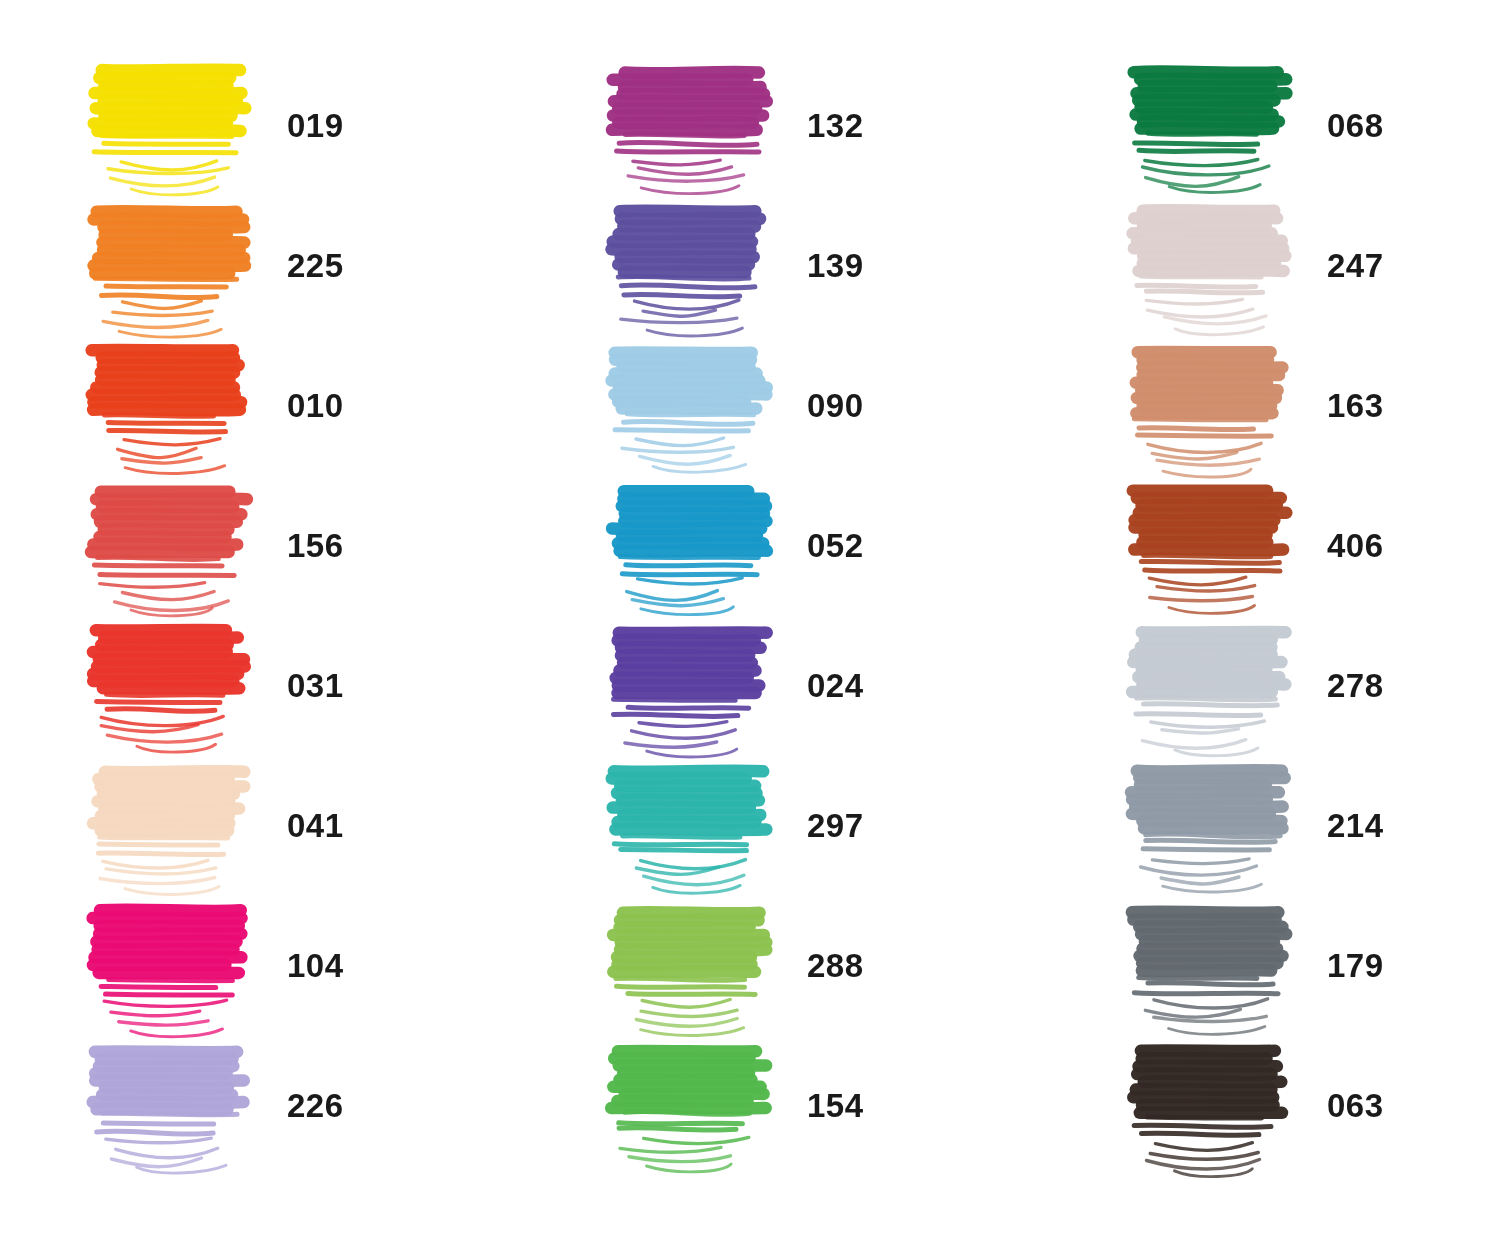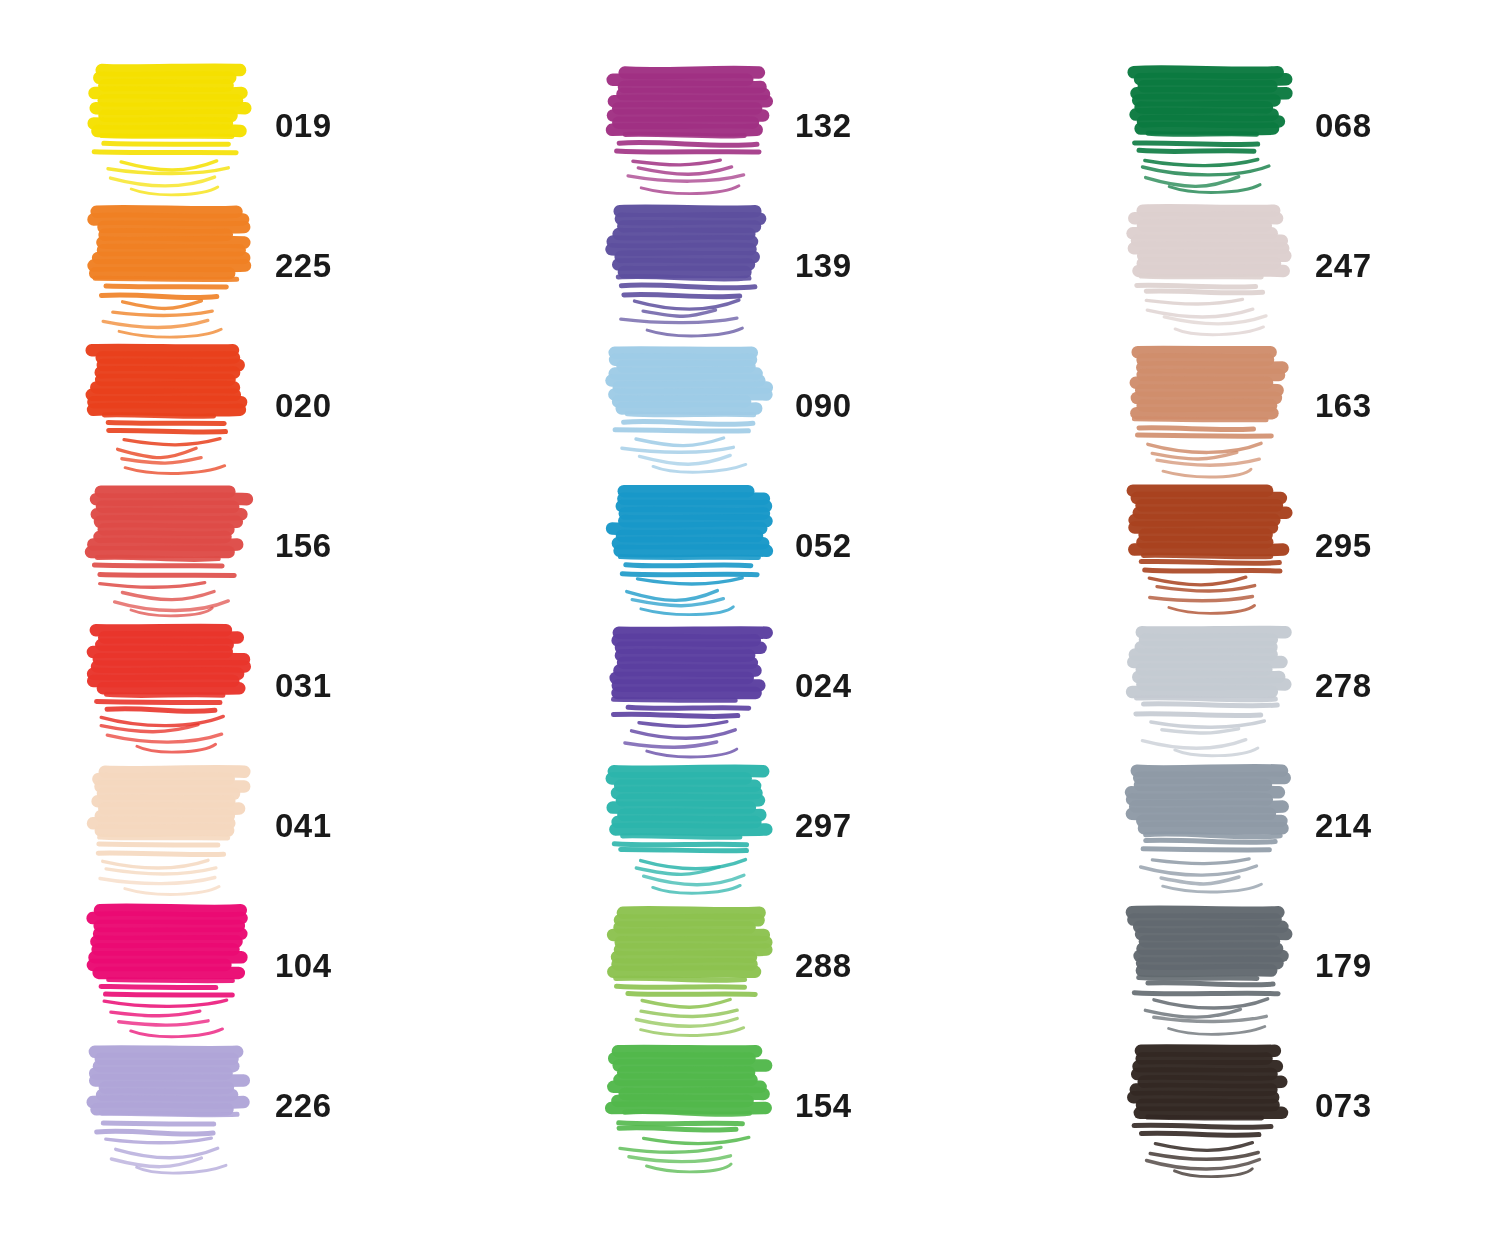--- a/index.html
+++ b/index.html
@@ -51,21 +51,21 @@
   }
 
   .swatch-art svg {
     display: block;
     width: 165px;
     height: 118px;
     overflow: visible;
   }
 
   .swatch-label {
-    margin-left: 25px;
+    margin-left: 37px;
     font-family: "Liberation Sans", sans-serif;
     font-size: 33px;
     font-weight: bold;
     letter-spacing: 0.5px;
     color: #1a1a1a;
     white-space: nowrap;
     line-height: 1;
   }
 </style>
 </head>
@@ -225,21 +225,21 @@
             <path d="M8.1,63.7 C43.1,61.4 119.9,65.9 154.9,63.7" stroke="#e8401c" stroke-width="12.5" stroke-linecap="round" fill="none" opacity="0.97"></path>
             <path d="M19.3,68.9 C59.3,67.8 88.5,71.9 128.5,69.9" stroke="#e8401c" stroke-width="5" stroke-linecap="round" fill="none" opacity="0.9"></path>
             <path d="M23.2,76.4 C63.2,77.6 99.2,77.1 139.2,77.4" stroke="#e8401c" stroke-width="5" stroke-linecap="round" fill="none" opacity="0.9"></path>
             <path d="M23.7,84.5 C63.7,83.7 100.5,87.2 140.5,85.5" stroke="#e8401c" stroke-width="5" stroke-linecap="round" fill="none" opacity="0.9"></path>
             <path d="M39.1,93.7 C79.1,100.7 105.0,100.7 135.0,92.7" stroke="#e8401c" stroke-width="3.4" stroke-linecap="round" fill="none" opacity="0.85"></path>
             <path d="M32.6,103.3 C72.6,114.6 81.1,114.6 111.1,102.3" stroke="#e8401c" stroke-width="3.4" stroke-linecap="round" fill="none" opacity="0.78"></path>
             <path d="M36.9,112.7 C76.9,118.7 86.1,118.7 116.1,111.7" stroke="#e8401c" stroke-width="3.4" stroke-linecap="round" fill="none" opacity="0.71"></path>
             <path d="M40.1,121.7 C70.0,130.7 118.0,128.7 139.7,119.7" stroke="#e8401c" stroke-width="2.9" stroke-linecap="round" fill="none" opacity="0.74"></path>
           </svg>
         </div>
-        <div class="swatch-label">020</div>
+        <div class="swatch-label">010</div>
       </div>
       <div class="swatch-cell">
         <div class="swatch-art">
           <svg viewBox="0 0 165 118" xmlns="http://www.w3.org/2000/svg">
             <path d="M9.7,6.7 C44.7,5.8 111.8,7.6 146.8,6.7" stroke="#9ecbe6" stroke-width="12.5" stroke-linecap="round" fill="none" opacity="0.97"></path>
             <path d="M10.1,13.7 C45.1,12.5 111.0,14.8 146.0,13.7" stroke="#9ecbe6" stroke-width="12.5" stroke-linecap="round" fill="none" opacity="0.97"></path>
             <path d="M17.5,20.6 C52.5,19.7 109.5,21.5 144.5,20.6" stroke="#9ecbe6" stroke-width="12.5" stroke-linecap="round" fill="none" opacity="0.97"></path>
             <path d="M9.7,27.6 C44.7,29.6 116.6,25.6 151.6,27.6" stroke="#9ecbe6" stroke-width="12.5" stroke-linecap="round" fill="none" opacity="0.97"></path>
             <path d="M6.5,34.6 C41.5,34.2 119.3,35.0 154.3,34.6" stroke="#9ecbe6" stroke-width="12.5" stroke-linecap="round" fill="none" opacity="0.97"></path>
             <path d="M13.8,41.5 C48.8,40.5 126.8,42.5 161.8,41.5" stroke="#9ecbe6" stroke-width="12.5" stroke-linecap="round" fill="none" opacity="0.97"></path>
@@ -340,21 +340,21 @@
             <path d="M9.3,63.5 C44.3,61.4 123.1,65.6 158.1,63.5" stroke="#a8421f" stroke-width="12.5" stroke-linecap="round" fill="none" opacity="0.97"></path>
             <path d="M18.5,69.4 C58.5,68.5 105.7,72.2 145.7,70.4" stroke="#a8421f" stroke-width="5" stroke-linecap="round" fill="none" opacity="0.9"></path>
             <path d="M16.2,75.6 C56.2,74.2 114.4,78.9 154.4,76.6" stroke="#a8421f" stroke-width="5" stroke-linecap="round" fill="none" opacity="0.9"></path>
             <path d="M19.7,84.0 C59.7,87.1 115.0,82.9 155.0,85.0" stroke="#a8421f" stroke-width="5" stroke-linecap="round" fill="none" opacity="0.9"></path>
             <path d="M24.3,92.2 C64.3,101.2 90.8,101.2 120.8,91.2" stroke="#a8421f" stroke-width="3.4" stroke-linecap="round" fill="none" opacity="0.85"></path>
             <path d="M32.0,100.6 C72.0,106.7 99.7,106.7 129.7,99.6" stroke="#a8421f" stroke-width="3.4" stroke-linecap="round" fill="none" opacity="0.78"></path>
             <path d="M24.7,111.5 C64.7,116.2 97.5,116.2 127.5,110.5" stroke="#a8421f" stroke-width="3.4" stroke-linecap="round" fill="none" opacity="0.71"></path>
             <path d="M43.9,121.5 C70.0,130.5 118.0,128.5 129.5,119.5" stroke="#a8421f" stroke-width="2.9" stroke-linecap="round" fill="none" opacity="0.74"></path>
           </svg>
         </div>
-        <div class="swatch-label">295</div>
+        <div class="swatch-label">406</div>
       </div>
       <div class="swatch-cell">
         <div class="swatch-art">
           <svg viewBox="0 0 165 118" xmlns="http://www.w3.org/2000/svg">
             <path d="M10.8,4.2 C45.8,4.9 105.9,3.5 140.9,4.2" stroke="#e8352b" stroke-width="12.5" stroke-linecap="round" fill="none" opacity="0.97"></path>
             <path d="M19.2,11.5 C54.2,10.4 117.8,12.6 152.8,11.5" stroke="#e8352b" stroke-width="12.5" stroke-linecap="round" fill="none" opacity="0.97"></path>
             <path d="M16.3,18.8 C51.3,18.3 107.7,19.3 142.7,18.8" stroke="#e8352b" stroke-width="12.5" stroke-linecap="round" fill="none" opacity="0.97"></path>
             <path d="M7.9,26.0 C42.9,25.5 106.7,26.5 141.7,26.0" stroke="#e8352b" stroke-width="12.5" stroke-linecap="round" fill="none" opacity="0.97"></path>
             <path d="M13.8,33.3 C48.8,34.3 124.0,32.3 159.0,33.3" stroke="#e8352b" stroke-width="12.5" stroke-linecap="round" fill="none" opacity="0.97"></path>
             <path d="M12.0,40.5 C47.0,41.7 124.8,39.4 159.8,40.5" stroke="#e8352b" stroke-width="12.5" stroke-linecap="round" fill="none" opacity="0.97"></path>
@@ -616,16 +616,16 @@
             <path d="M14.8,66.8 C49.8,67.0 122.0,66.6 157.0,66.8" stroke="#332823" stroke-width="12.5" stroke-linecap="round" fill="none" opacity="0.97"></path>
             <path d="M22.8,71.1 C62.8,72.1 96.6,72.2 136.6,72.1" stroke="#332823" stroke-width="5" stroke-linecap="round" fill="none" opacity="0.9"></path>
             <path d="M9.1,79.6 C49.1,77.7 106.0,83.5 146.0,80.6" stroke="#332823" stroke-width="5" stroke-linecap="round" fill="none" opacity="0.9"></path>
             <path d="M16.5,87.6 C56.5,85.8 93.9,91.3 133.9,88.6" stroke="#332823" stroke-width="5" stroke-linecap="round" fill="none" opacity="0.9"></path>
             <path d="M30.4,97.7 C70.4,106.8 97.4,106.8 127.4,96.7" stroke="#332823" stroke-width="3.4" stroke-linecap="round" fill="none" opacity="0.85"></path>
             <path d="M25.2,107.5 C65.2,115.2 103.3,115.2 133.3,106.5" stroke="#332823" stroke-width="3.4" stroke-linecap="round" fill="none" opacity="0.78"></path>
             <path d="M21.5,114.5 C61.5,126.0 104.5,126.0 134.5,113.5" stroke="#332823" stroke-width="3.4" stroke-linecap="round" fill="none" opacity="0.71"></path>
             <path d="M49.5,124.8 C70.0,133.8 118.0,131.8 127.3,122.8" stroke="#332823" stroke-width="2.9" stroke-linecap="round" fill="none" opacity="0.74"></path>
           </svg>
         </div>
-        <div class="swatch-label">073</div>
+        <div class="swatch-label">063</div>
       </div>
     </div>
 </div>
 
 </body></html>

